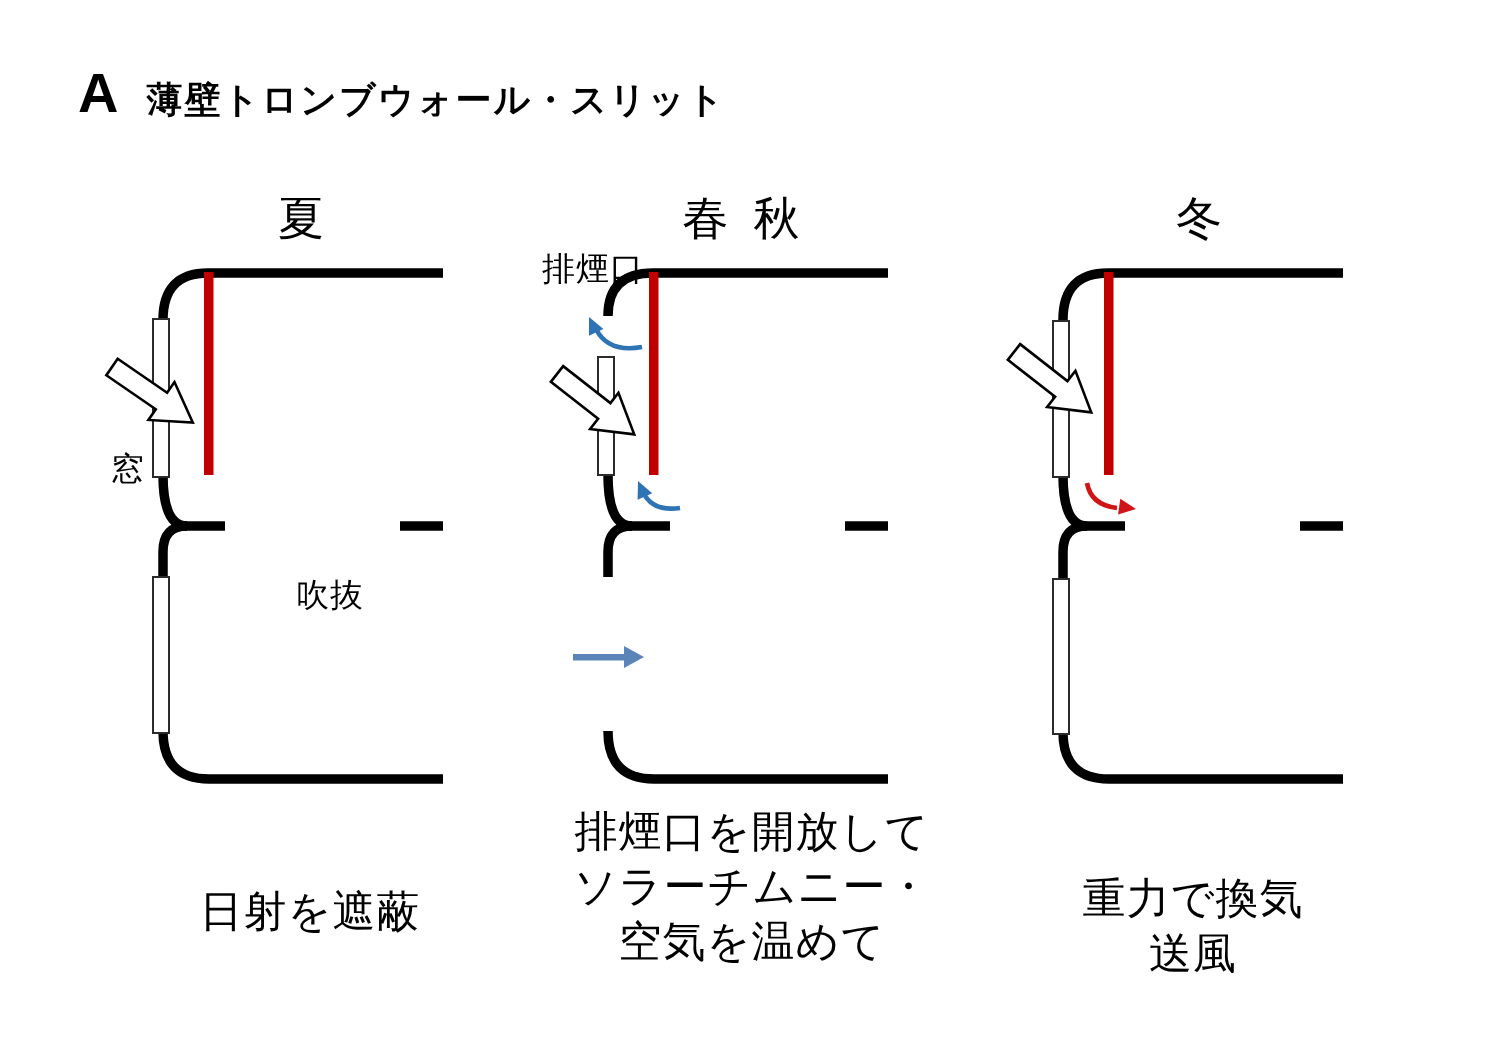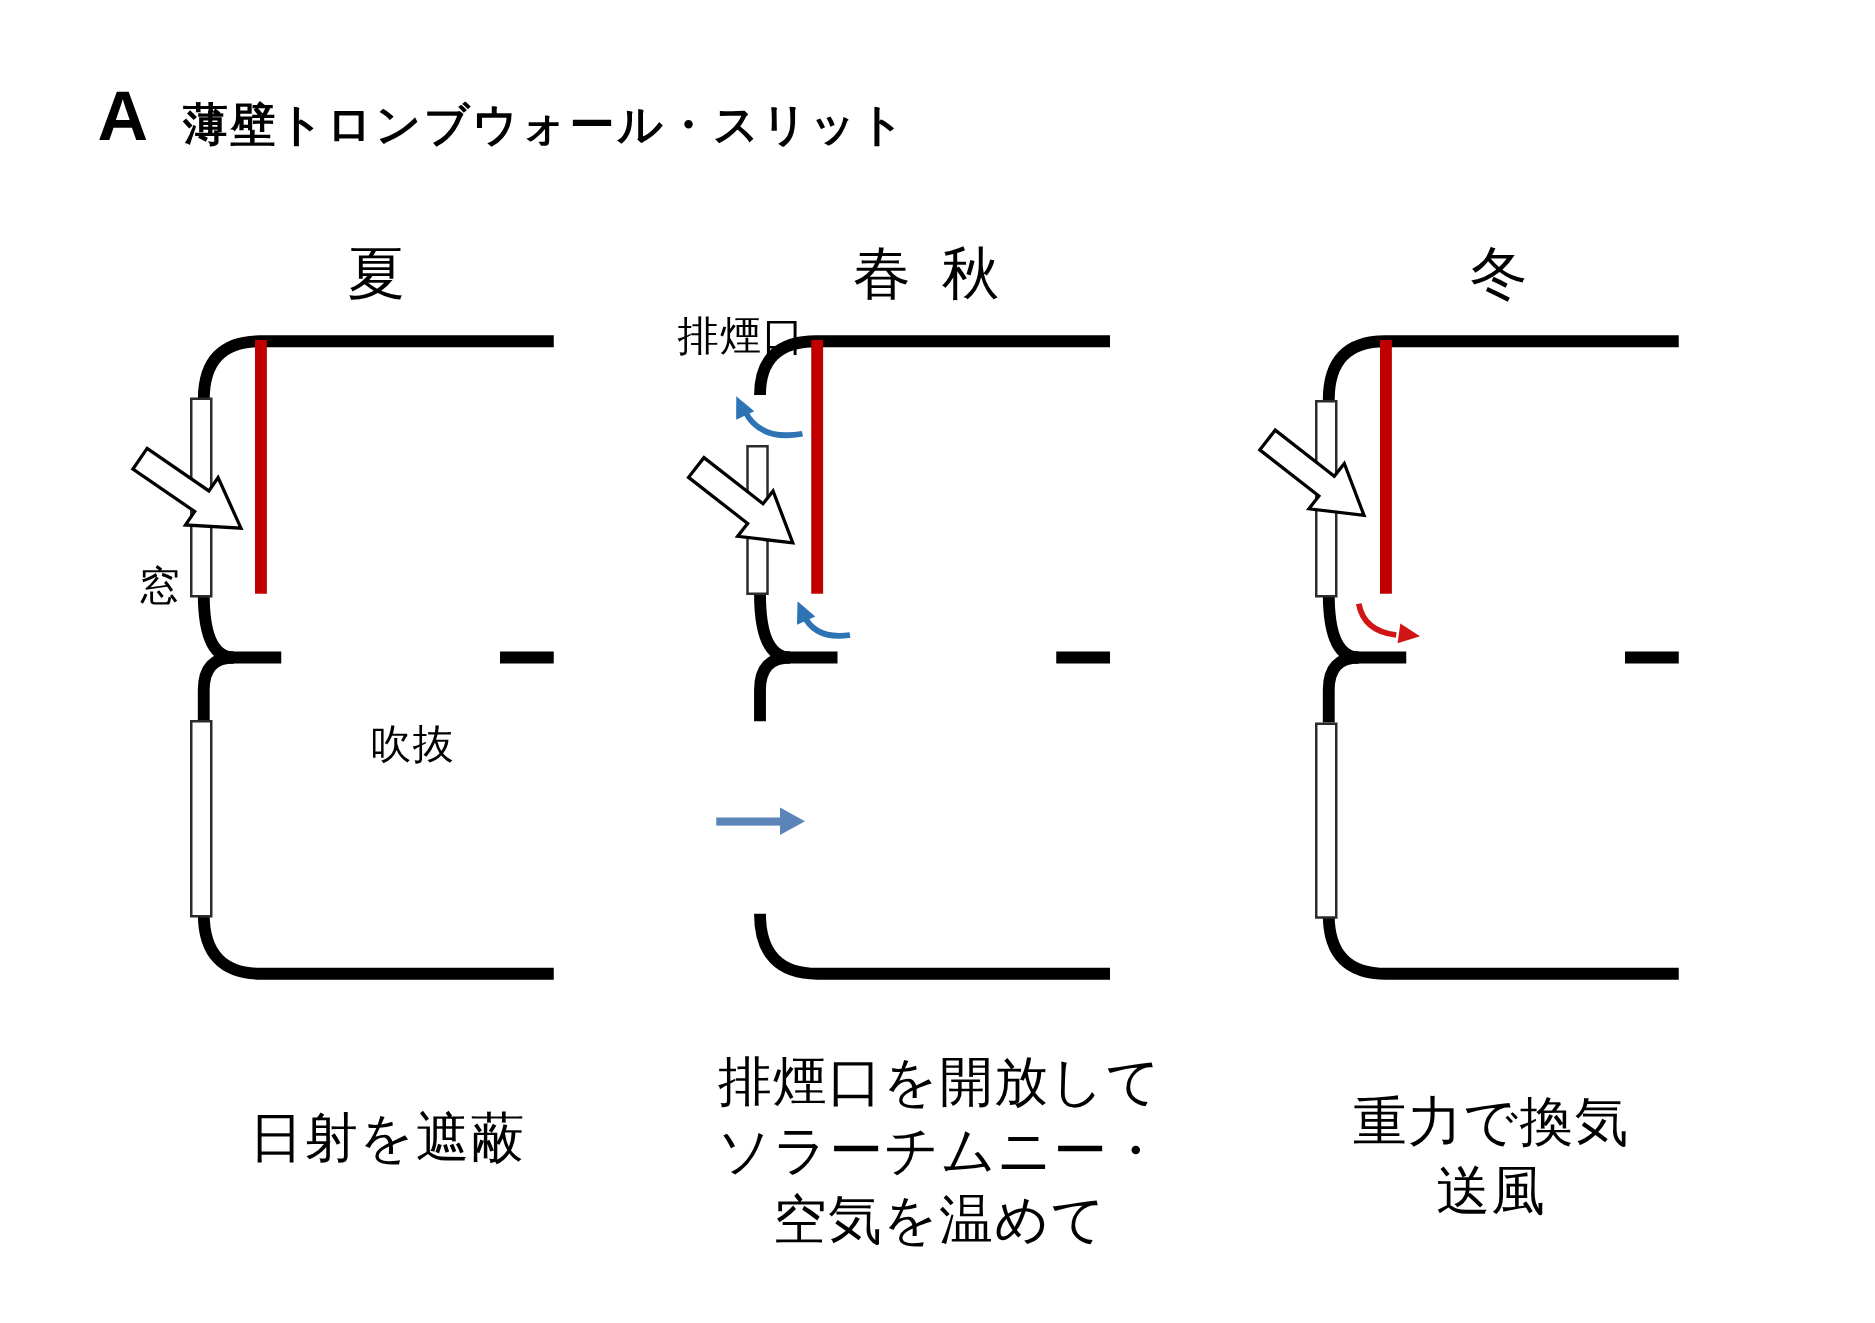--- a/index.html
+++ b/index.html
@@ -93,21 +93,21 @@
   <div class="txt season" style="left:1202px;top:188px;">冬</div>
 
   <div class="txt small-label" style="left:506px;top:247px;margin-left:36px;">排煙口</div>
   <div class="txt small-label" style="left:111px;top:447px;">窓</div>
   <div class="txt small-label" style="left:272px;top:573px;margin-left:24px;">吹抜</div>
 
   <div class="txt caption" style="left:310px;top:884px;">
     <div>日射を遮蔽</div>
   </div>
 
-  <div class="txt caption" style="left:752px;top:839px;">
+  <div class="txt caption" style="left:752px;top:804px;">
     <div>排煙口を開放して</div>
     <div>ソラーチムニー・</div>
     <div>空気を温めて</div>
   </div>
 
   <div class="txt caption" style="left:1193px;top:871px;">
     <div>重力で換気</div>
     <div>送風</div>
   </div>
 

